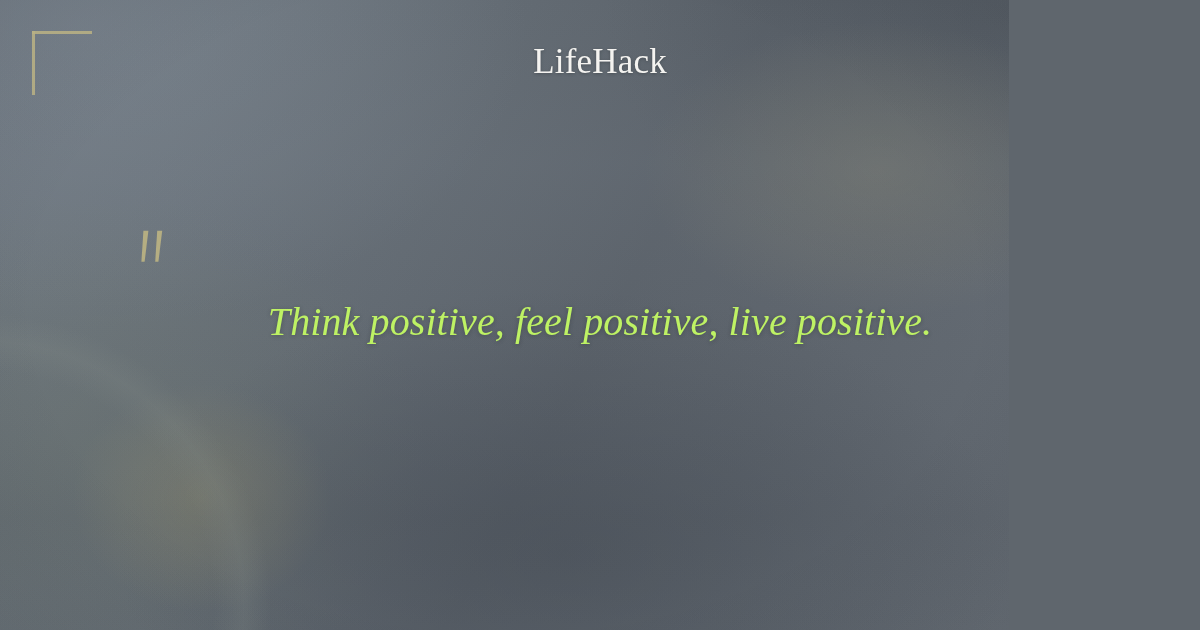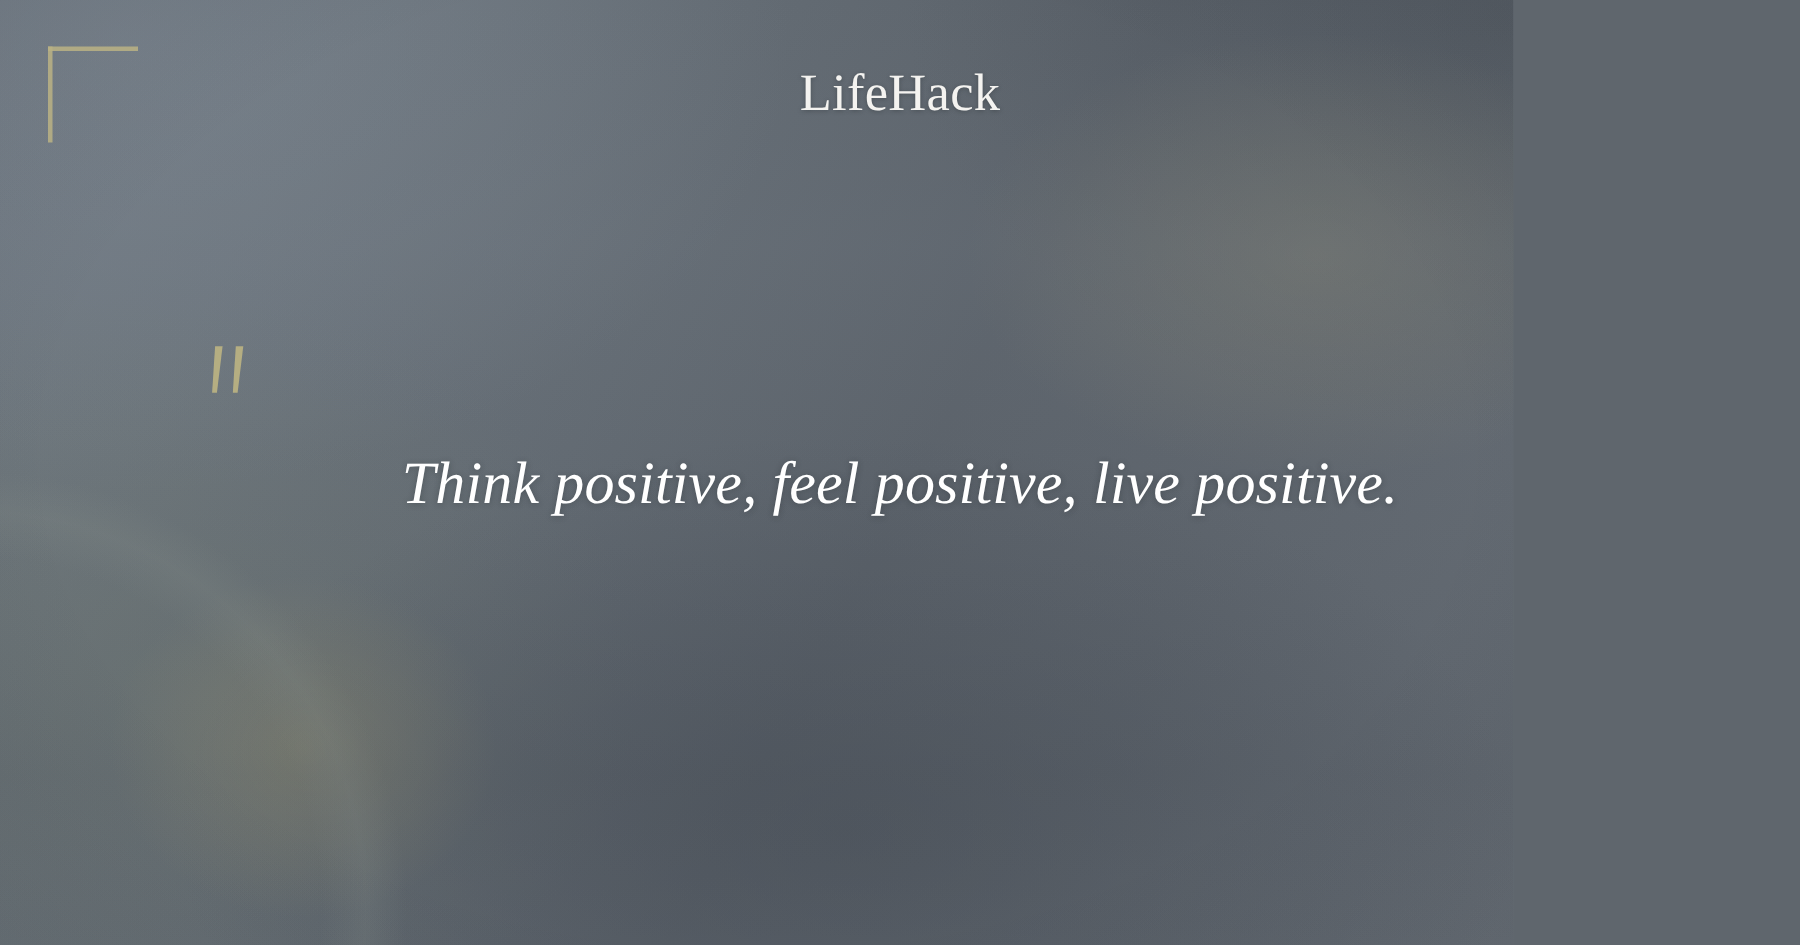--- a/index.html
+++ b/index.html
@@ -149,21 +149,21 @@
   }
   .quote-mark svg { display: block; }
 
   
   .quote-text {
     position: absolute;
     top: 295px;
     left: 0;
     width: 1200px;
     text-align: center;
-    color: #ffffff;
+    color: #bef264;
     font-size: 40px;
     line-height: 54px;
     font-style: italic;
     font-weight: 400;
     letter-spacing: 0.1px;
     text-shadow: 0 1px 4px rgba(32,36,40,0.32);
   }
 </style>
 </head>
 <body>

